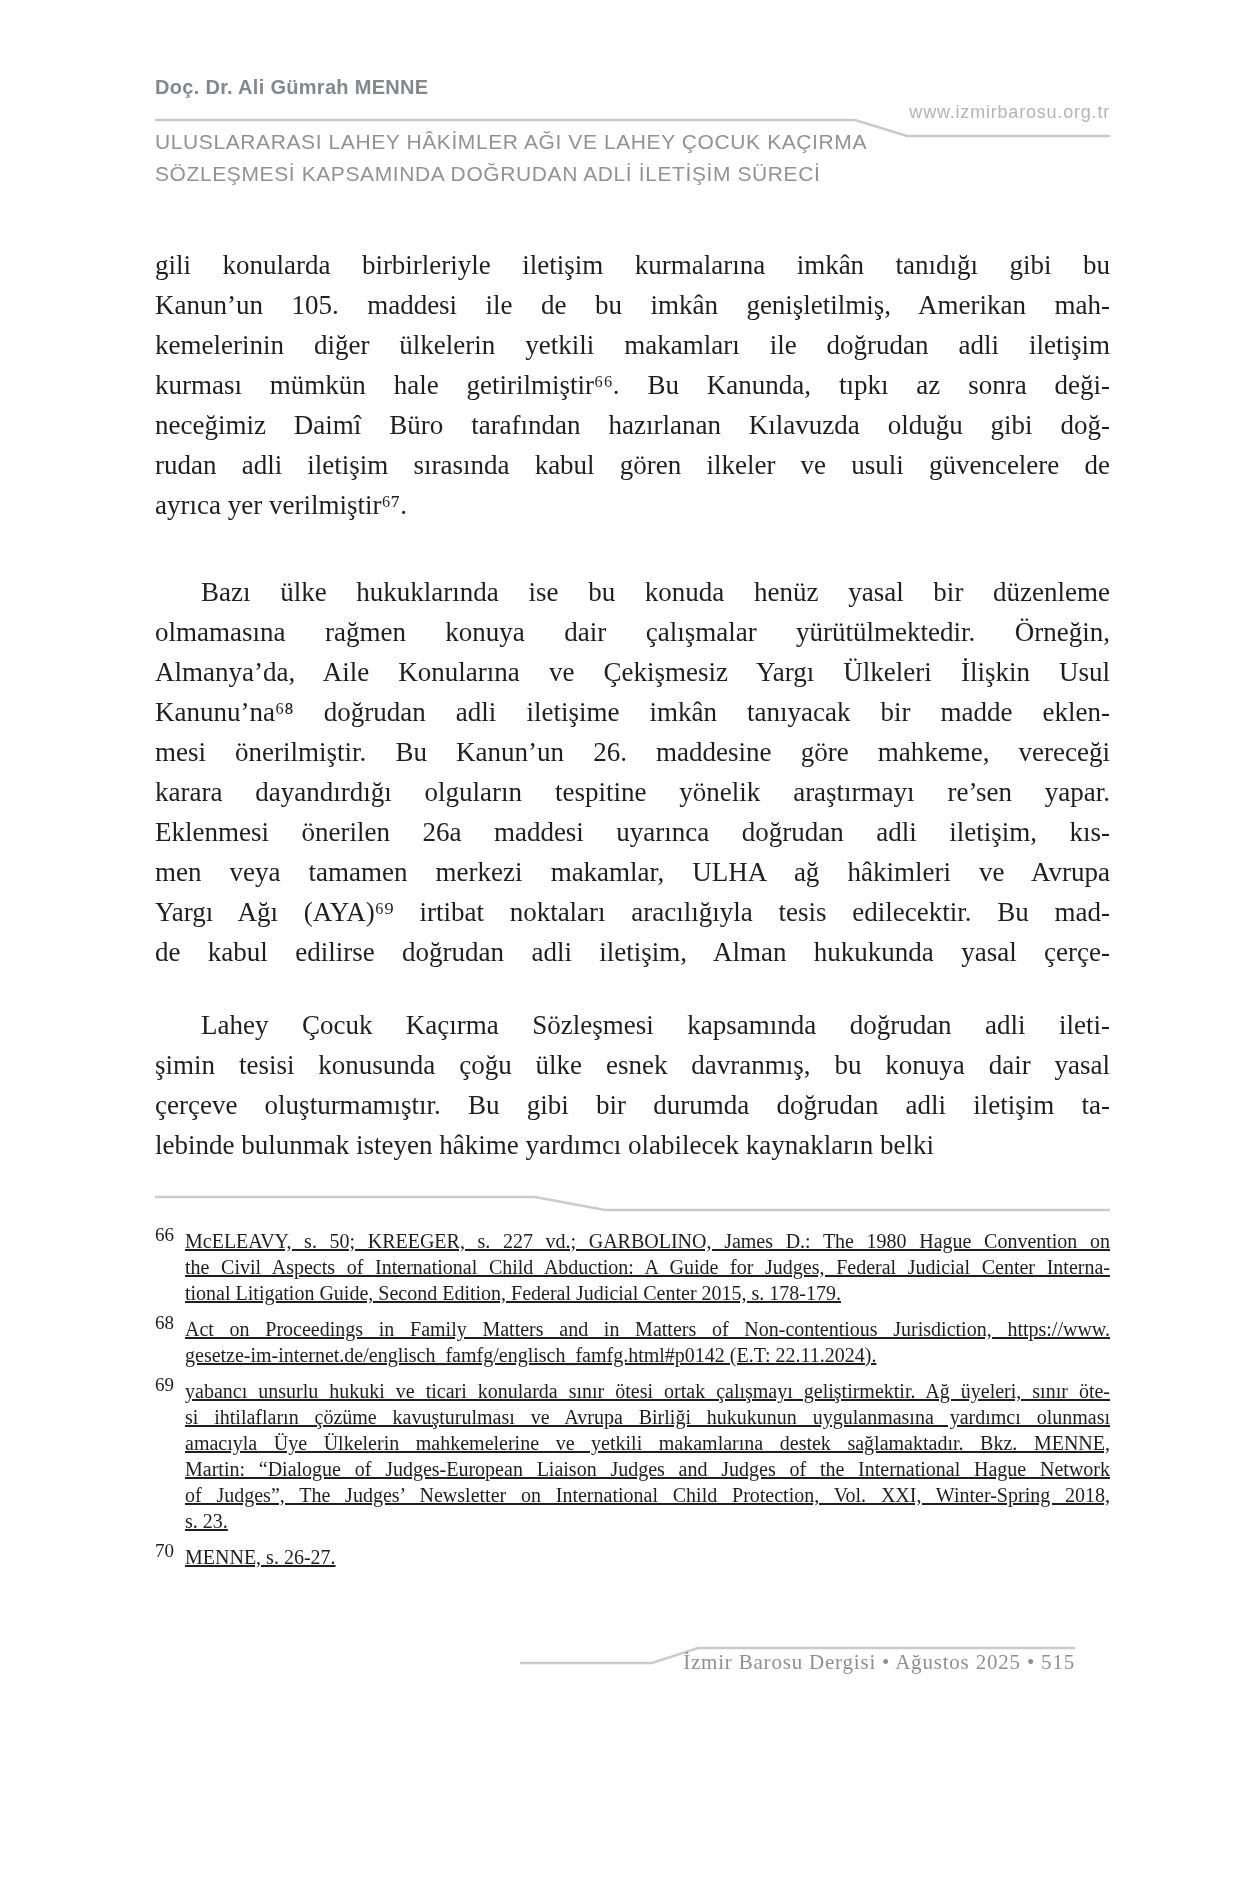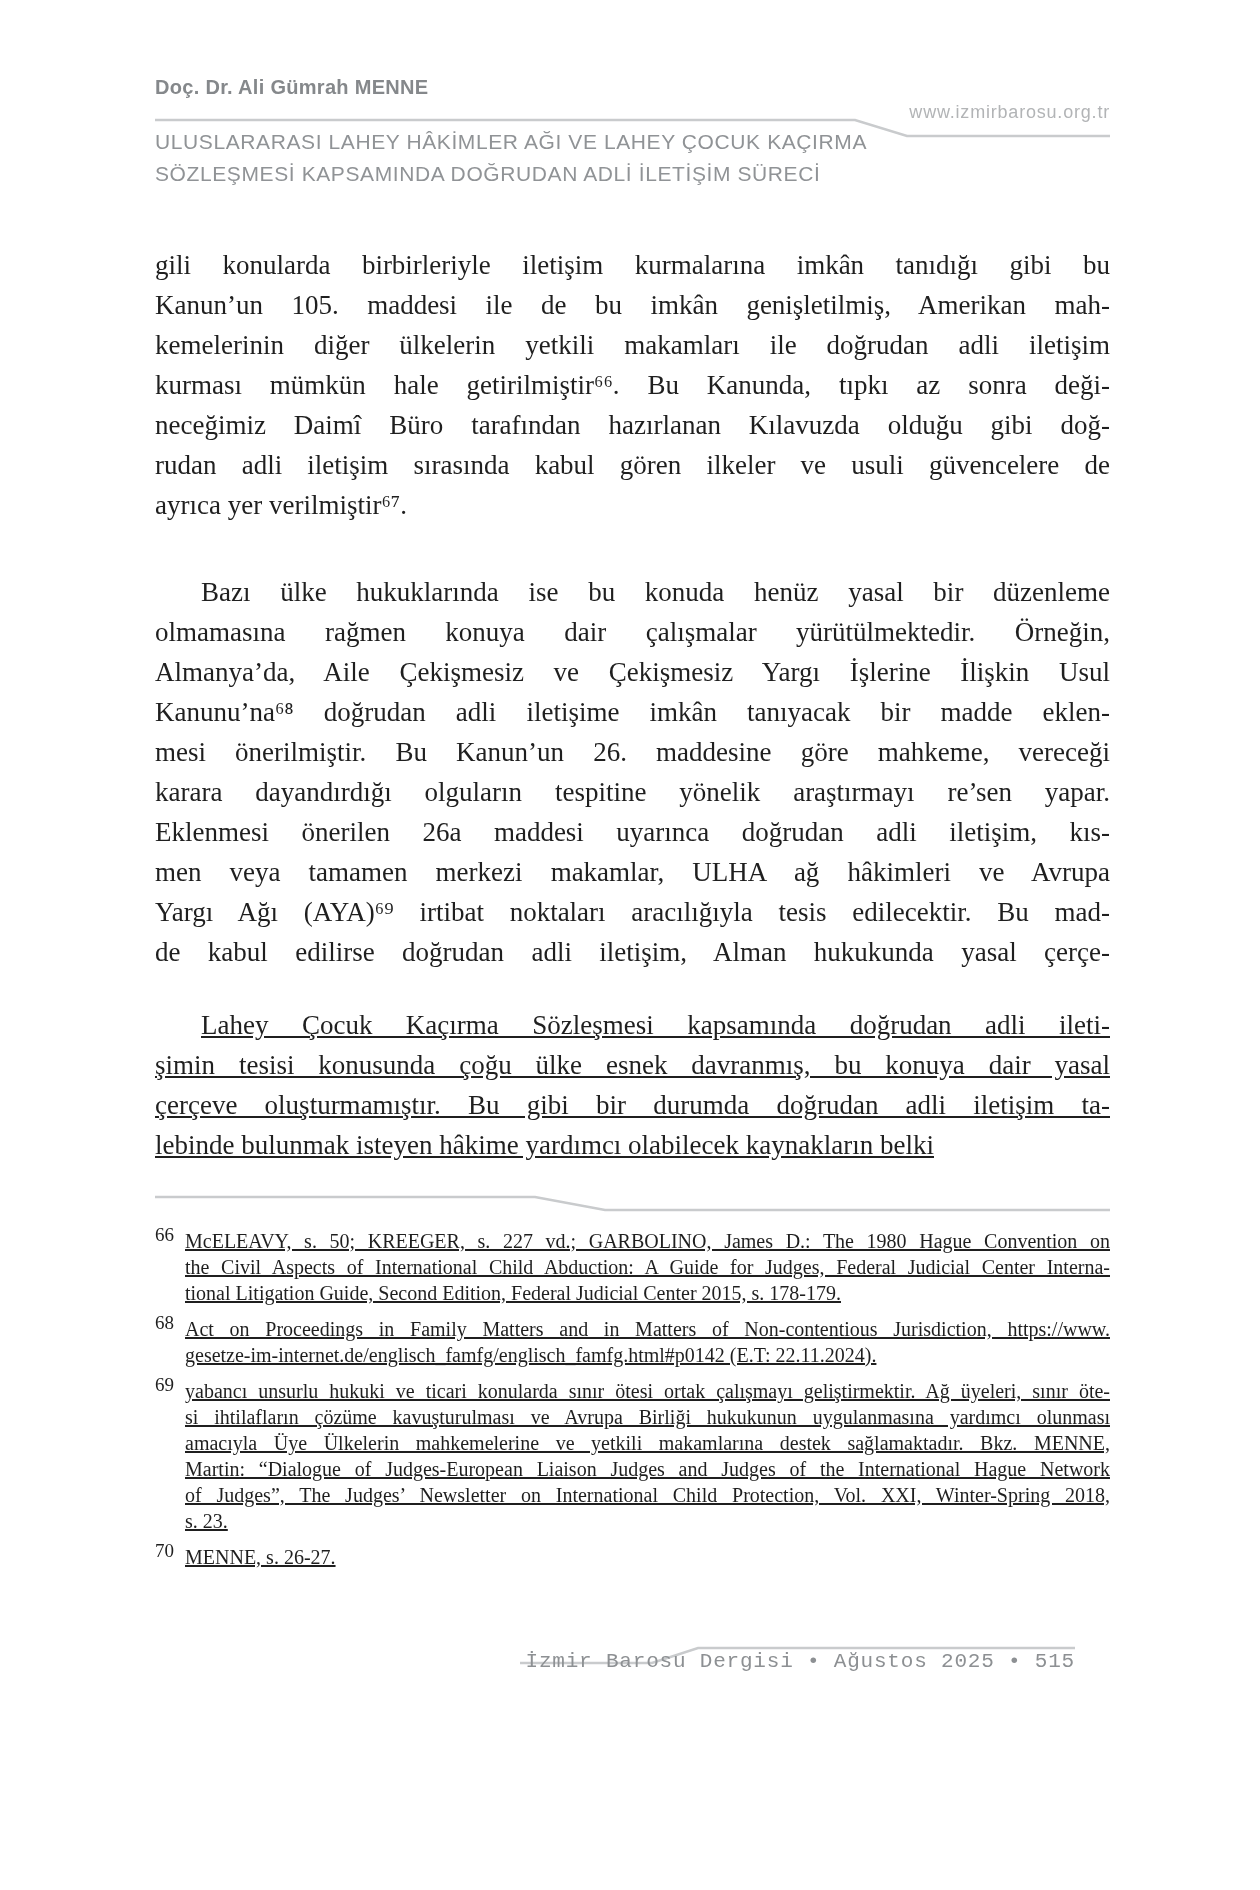--- a/index.html
+++ b/index.html
@@ -28,38 +28,38 @@
     font-family:"Liberation Sans","DejaVu Sans",sans-serif;
     font-size:21px;line-height:32px;color:#909396;letter-spacing:0.6px;
   }
   
   .body-text{
     position:absolute;left:155px;top:245px;width:955px;
     font-size:27px;line-height:40px;
   }
   .para{margin:0;}
   .para:nth-child(2){margin-top:47px;}
-  .para:nth-child(3){margin-top:33px;text-decoration:underline;}
+  .para:nth-child(3){margin-top:33px;}
   .para.indented .tline:first-child{text-indent:46px;}
   .tline{text-align:justify;text-align-last:justify;text-justify:inter-word;}
   .tline.last{text-align:left;text-align-last:left;}
   
   .fn-rule{position:absolute;left:155px;top:1195px;}
   .footnotes{
     position:absolute;left:155px;top:1228px;width:955px;
     font-size:20px;line-height:26px;
   }
   .footnote{display:flex;margin-bottom:10px;}
   .fn-num{flex:0 0 30px;position:relative;top:-6px;font-size:19px;}
   .fn-body{flex:1;min-width:0;text-decoration:underline;}
   
   .footer-rule{position:absolute;left:155px;top:1642px;}
   .footer-text{
     position:absolute;right:185px;top:1650px;
-    font-family:Liberation Mono, monospace;
+    font-family:Liberation Serif, serif;
     font-size:21px;color:#8d9093;letter-spacing:0.8px;
   }
 </style>
 </head>
 <body>
 
 <div class="page">
 
   <div class="author">Doç. Dr. Ali Gümrah MENNE</div>
   <div class="website">www.izmirbarosu.org.tr</div>
@@ -79,21 +79,21 @@
         <div class="tline">Kanun’un 105. maddesi ile de bu imkân genişletilmiş, Amerikan mah-</div>
         <div class="tline">kemelerinin diğer ülkelerin yetkili makamları ile doğrudan adli iletişim</div>
         <div class="tline">kurması mümkün hale getirilmiştir⁶⁶. Bu Kanunda, tıpkı az sonra deği-</div>
         <div class="tline">neceğimiz Daimî Büro tarafından hazırlanan Kılavuzda olduğu gibi doğ-</div>
         <div class="tline">rudan adli iletişim sırasında kabul gören ilkeler ve usuli güvencelere de</div>
         <div class="tline last">ayrıca yer verilmiştir⁶⁷.</div>
       </div>
     <div class="para indented">
         <div class="tline">Bazı ülke hukuklarında ise bu konuda henüz yasal bir düzenleme</div>
         <div class="tline">olmamasına rağmen konuya dair çalışmalar yürütülmektedir. Örneğin,</div>
-        <div class="tline">Almanya’da, Aile Çekişmesiz ve Çekişmesiz Yargı İşlerine İlişkin Usul</div>
+        <div class="tline">Almanya’da, Aile Konularına ve Çekişmesiz Yargı Ülkeleri İlişkin Usul</div>
         <div class="tline">Kanunu’na⁶⁸ doğrudan adli iletişime imkân tanıyacak bir madde eklen-</div>
         <div class="tline">mesi önerilmiştir. Bu Kanun’un 26. maddesine göre mahkeme, vereceği</div>
         <div class="tline">karara dayandırdığı olguların tespitine yönelik araştırmayı re’sen yapar.</div>
         <div class="tline">Eklenmesi önerilen 26a maddesi uyarınca doğrudan adli iletişim, kıs-</div>
         <div class="tline">men veya tamamen merkezi makamlar, ULHA ağ hâkimleri ve Avrupa</div>
         <div class="tline">Yargı Ağı (AYA)⁶⁹ irtibat noktaları aracılığıyla tesis edilecektir. Bu mad-</div>
         <div class="tline">de kabul edilirse doğrudan adli iletişim, Alman hukukunda yasal çerçe-</div>
       </div>
     <div class="para indented">
         <div class="tline">Lahey Çocuk Kaçırma Sözleşmesi kapsamında doğrudan adli ileti-</div>

